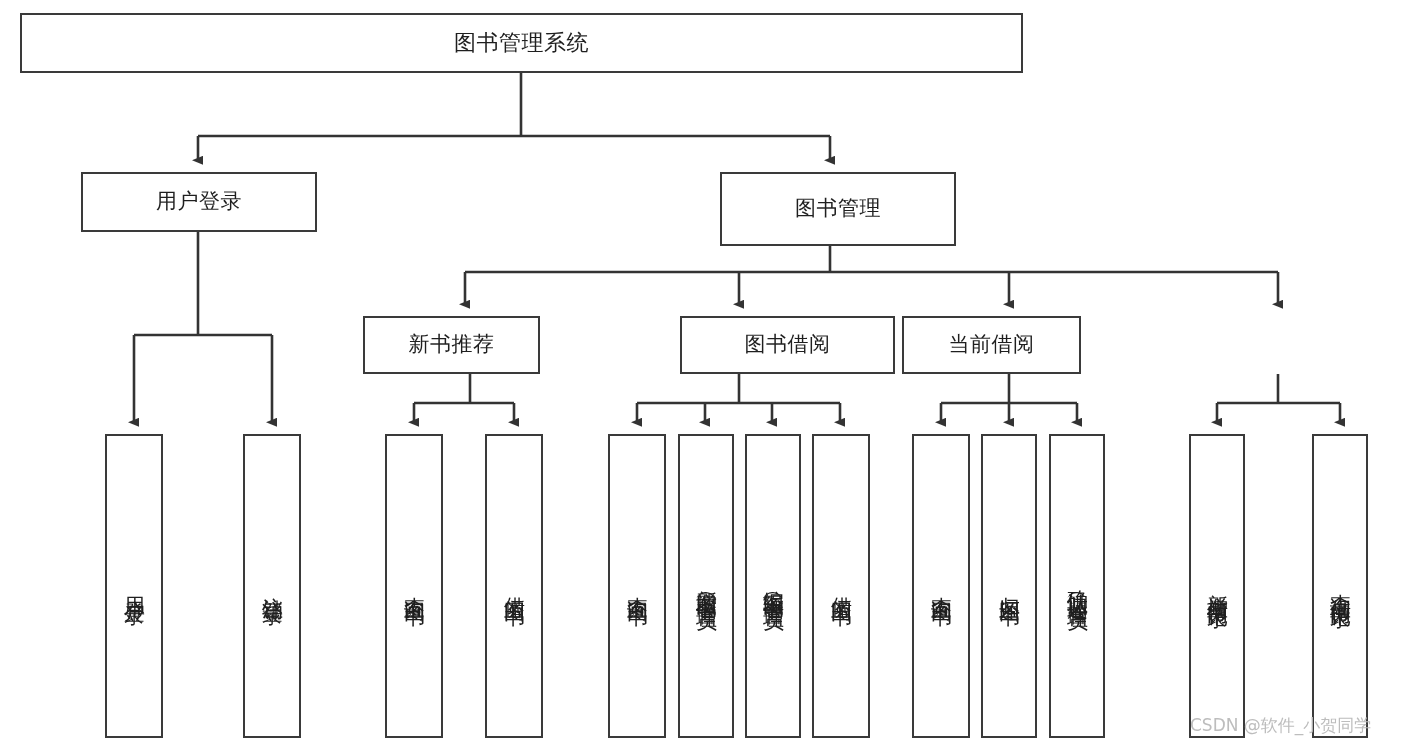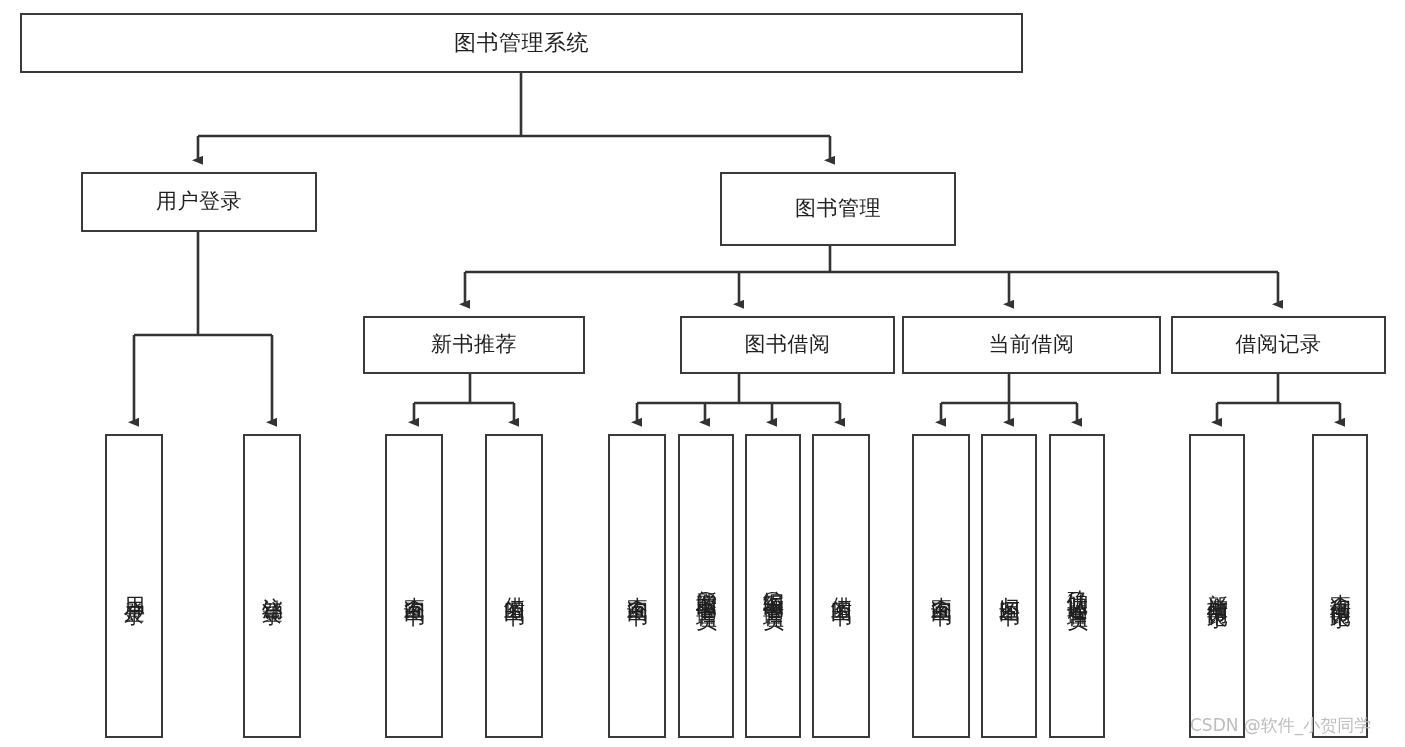--- a/index.html
+++ b/index.html
@@ -135,35 +135,32 @@
   </div>
 
   <div class="node h" style="left:81px; top:172px; width:236px; height:60px;">
     <span class="label">用户登录</span>
   </div>
 
   <div class="node h" style="left:712px; top:172px; width:236px; height:74px;margin-left:8px;">
     <span class="label">图书管理</span>
   </div>
 
-  <div class="node h" style="left:363px; top:316px; width:222px; height:58px;">
+  <div class="node h" style="left:363px; top:316px; width:177px; height:58px;">
     <span class="label">新书推荐</span>
   </div>
 
   <div class="node h" style="left:632px; top:316px; width:215px; height:58px;margin-left:48px;">
     <span class="label">图书借阅</span>
   </div>
 
-  <div class="node h" style="left:902px; top:316px; width:259px; height:58px;">
+  <div class="node h" style="left:902px; top:316px; width:179px; height:58px;">
     <span class="label">当前借阅</span>
   </div>
 
-  <div class="node h" style="left:1171px; top:316px; width:215px; height:58px;">
-    <span class="label">借阅记录</span>
-  </div>
 
   <div class="node v" style="left:105px; top:434px; width:58px; height:304px;">
     <span class="label">用户登录</span>
   </div>
 
   <div class="node v" style="left:243px; top:434px; width:58px; height:304px;">
     <span class="label">注销登录</span>
   </div>
 
   <div class="node v" style="left:385px; top:434px; width:58px; height:304px;">

